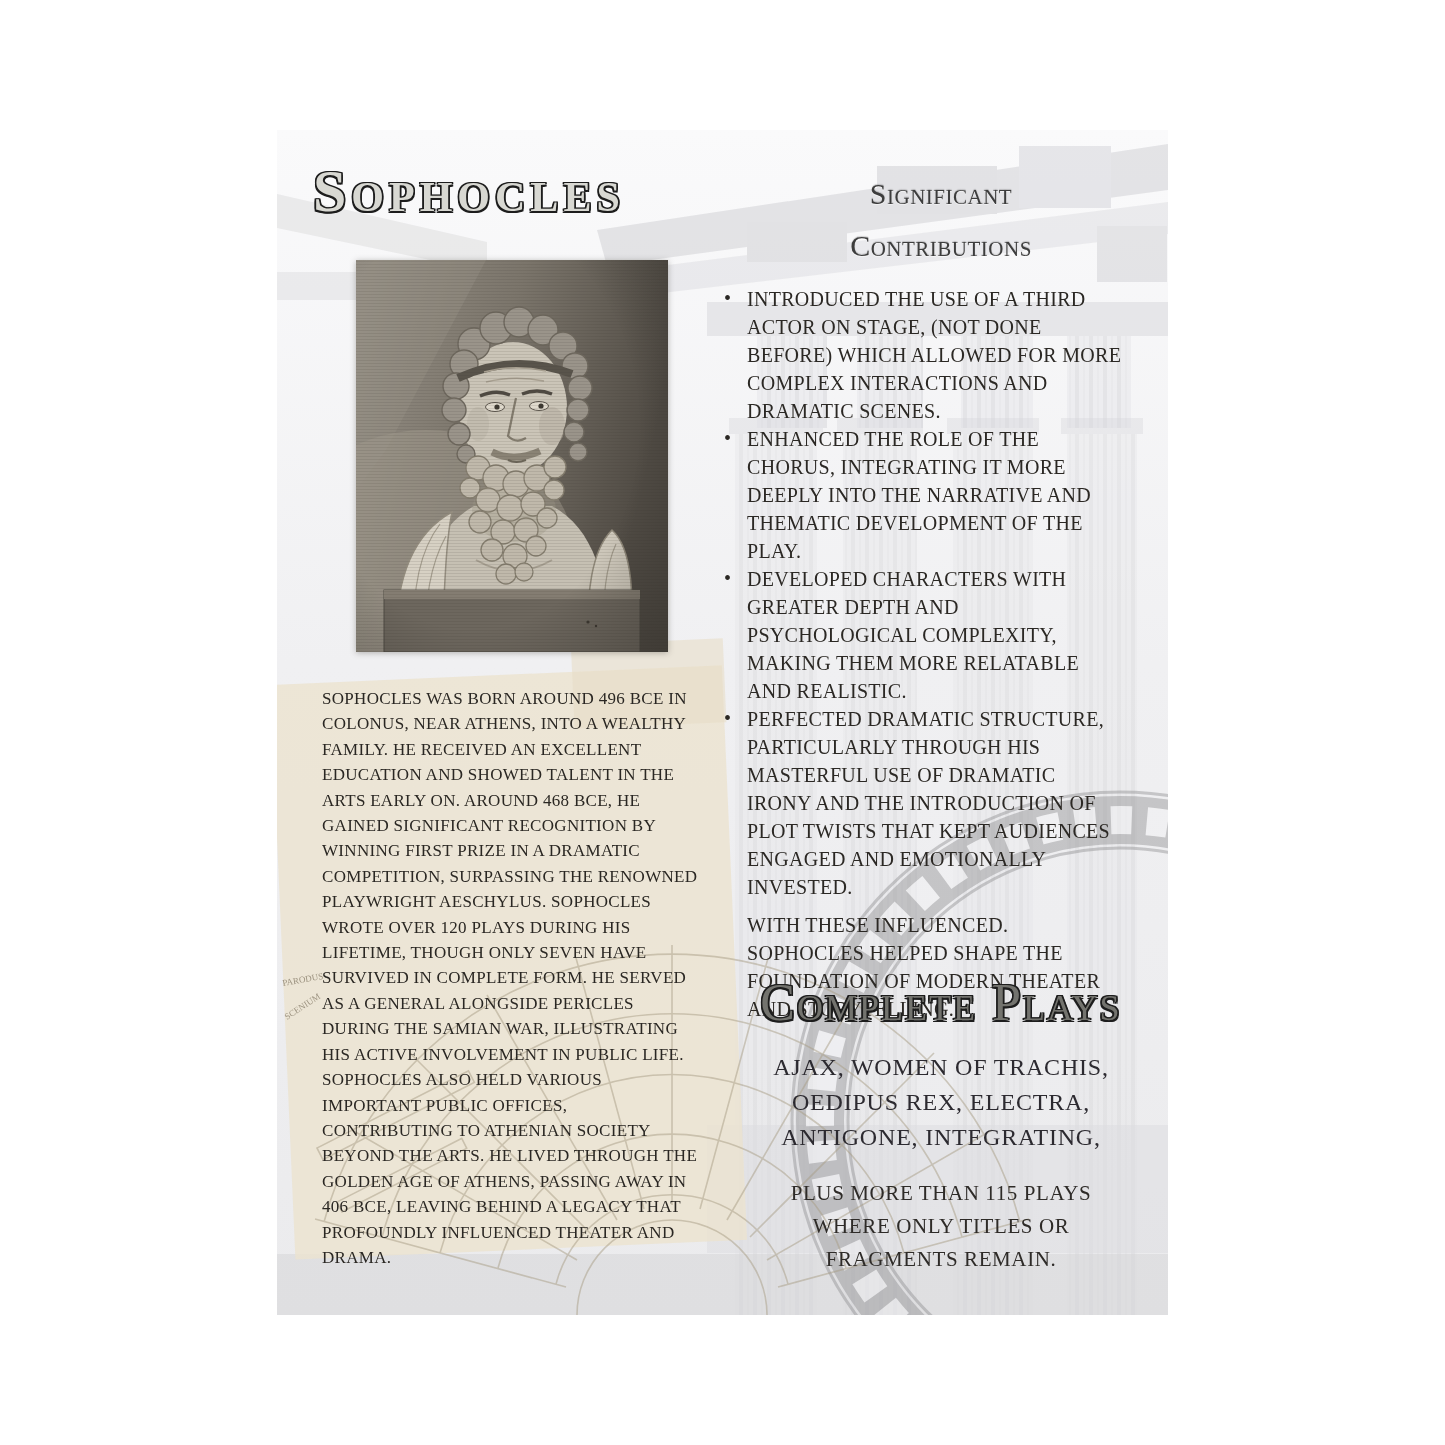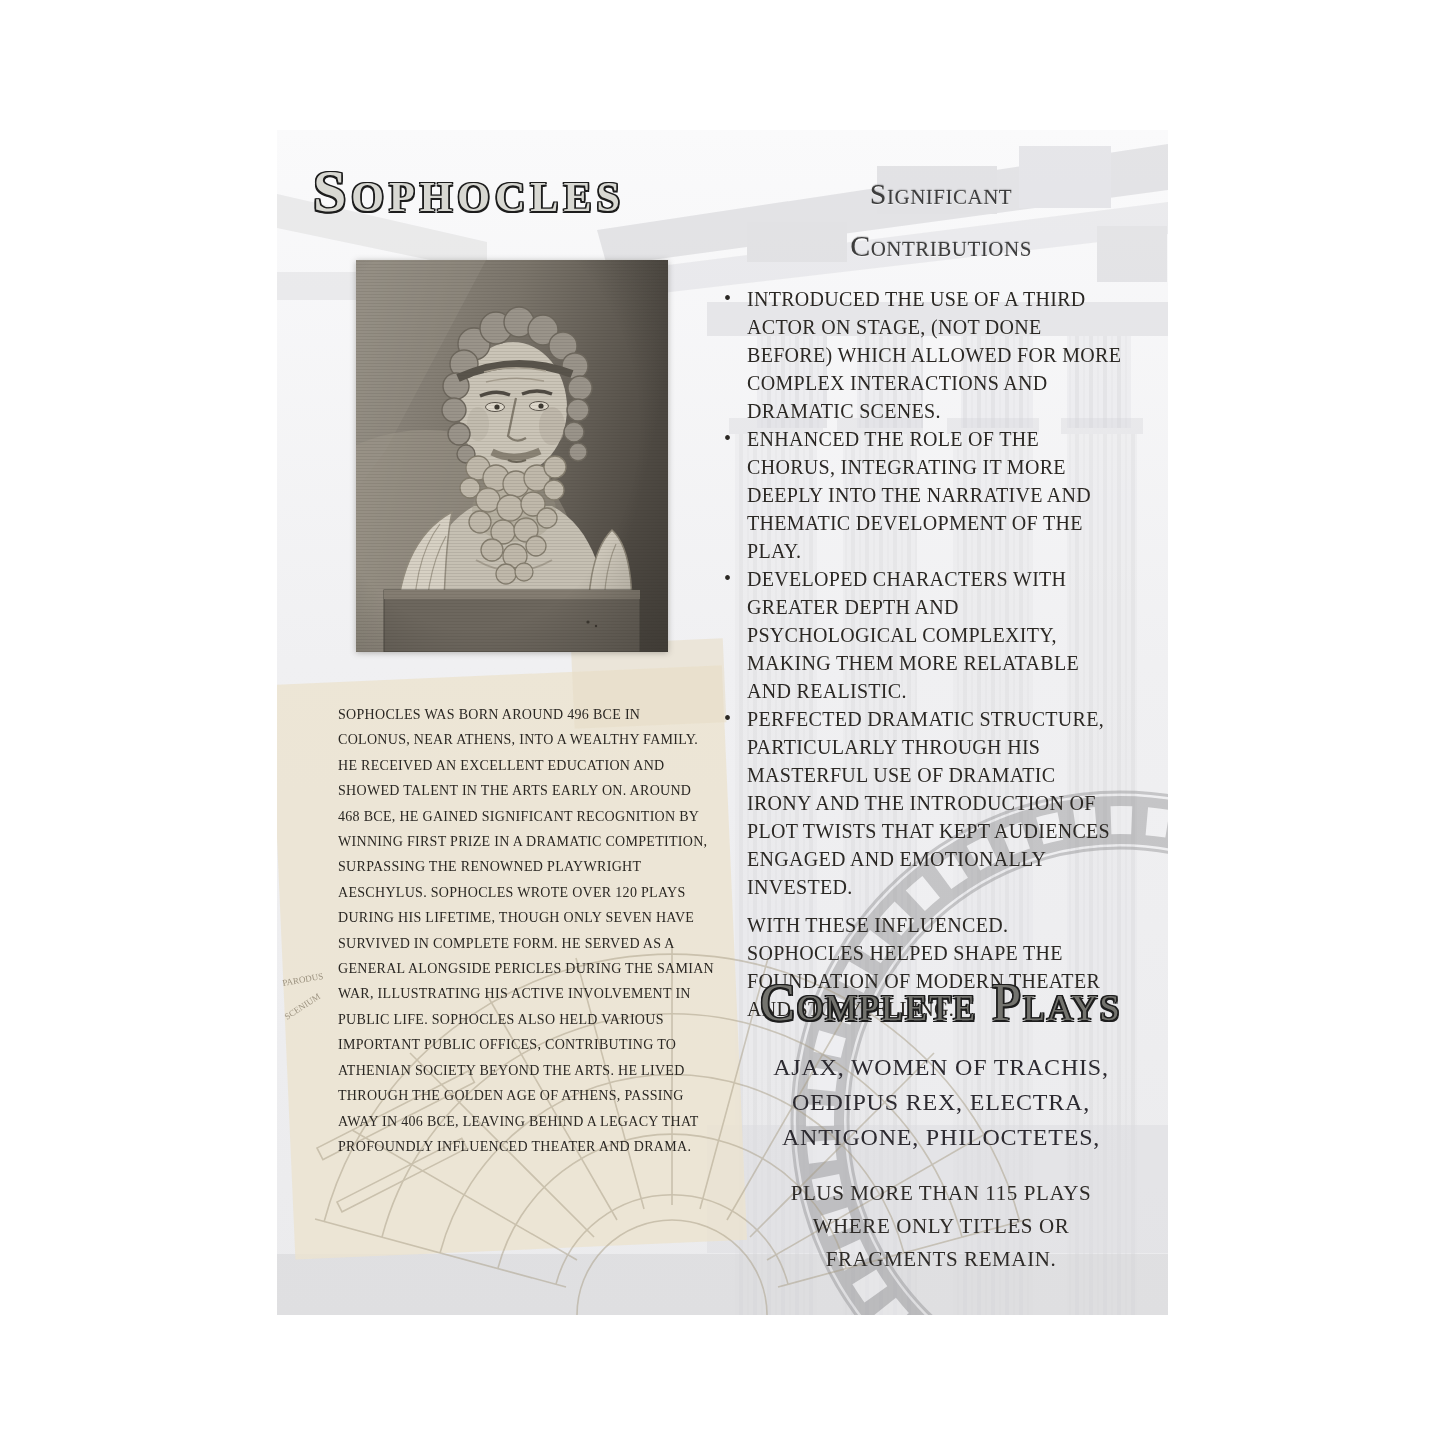--- a/index.html
+++ b/index.html
@@ -29,22 +29,22 @@
     font-variant:small-caps; letter-spacing:5px; white-space:nowrap;
   }
 
   figure.portrait {
     position:absolute; left:79px; top:130px; width:312px; height:392px;
     margin:0; z-index:2; box-shadow:0 1px 6px rgba(60,58,52,.35);
   }
   figure.portrait svg { display:block; width:312px; height:392px; }
 
   .bio {
-    position:absolute; left:45px; top:556px; width:378px; margin:16px; z-index:2;
-    font-size:14px; line-height:25.4px; letter-spacing:.3px;
+    position:absolute; left:45px; top:556px; width:378px; margin:0; z-index:2;
+    font-size:17px; line-height:25.4px; letter-spacing:.3px;
     color:#2a2723; text-align:left;
   }
 
   .right-col { position:absolute; left:443px; top:0; width:442px; height:1185px; z-index:2; }
 
   .contrib { position:absolute; left:0; top:38px; width:442px; }
   h2.sig { margin:0; text-align:center; font-weight:normal; font-variant:small-caps;
     font-size:30px; line-height:1.72; letter-spacing:.5px; color:#3d3d3d;
     text-shadow:0 1px 0 rgba(255,255,255,.55), 0 -1px 1px rgba(0,0,0,.2); }
   h2.sig span { display:block; }
@@ -278,21 +278,21 @@
           </li>
         </ul>
         <p class="summary">WITH THESE INFLUENCED. SOPHOCLES HELPED SHAPE THE FOUNDATION OF MODERN THEATER AND STORYTELLING.</p>
       </div>
 
       <div class="plays-sec">
         <h2 class="plays-heading outlined">Complete Plays</h2>
         <div class="plays">
           <div>AJAX, WOMEN OF TRACHIS,</div>
           <div>OEDIPUS REX, ELECTRA,</div>
-          <div>ANTIGONE, PHILOCTETES,</div>
+          <div>ANTIGONE, INTEGRATING,</div>
         </div>
         <div class="note">
           <div>PLUS MORE THAN 115 PLAYS</div>
           <div>WHERE ONLY TITLES OR</div>
           <div>FRAGMENTS REMAIN.</div>
         </div>
       </div>
 
     </div>
   </div>

